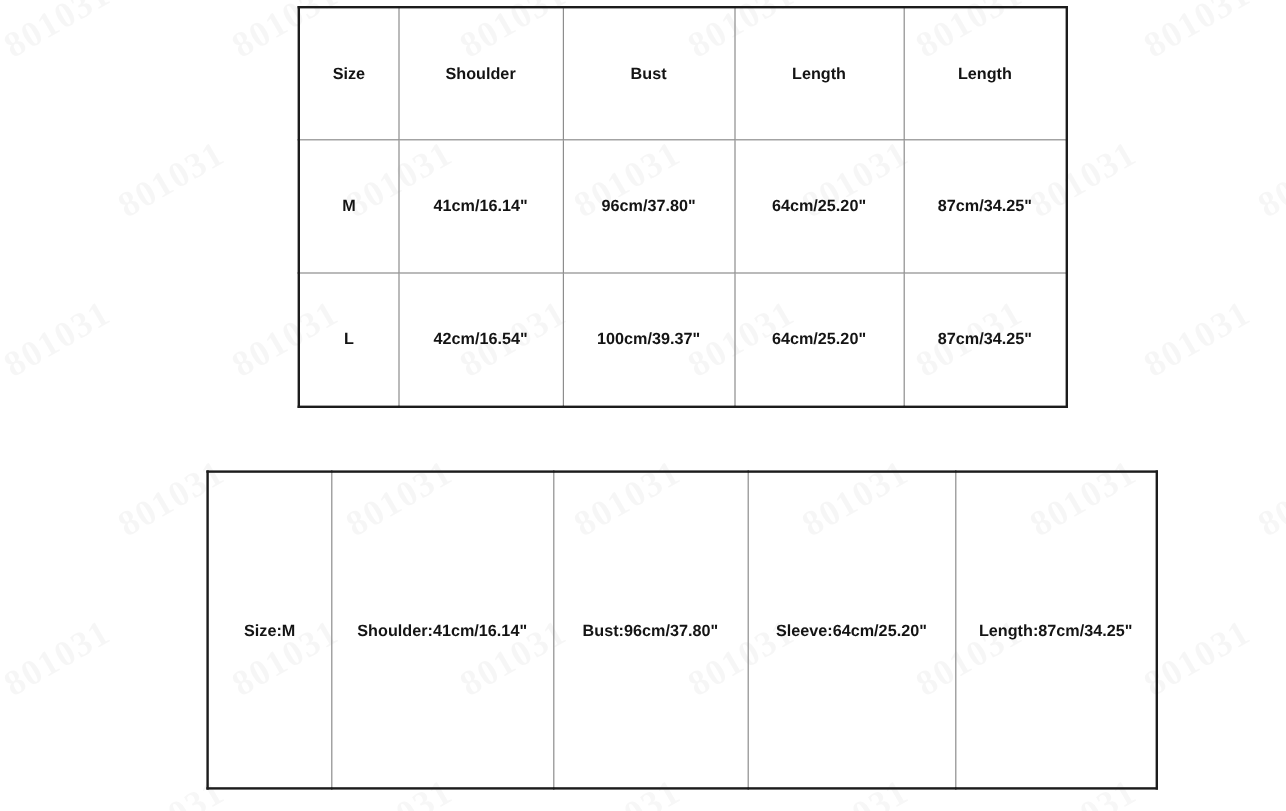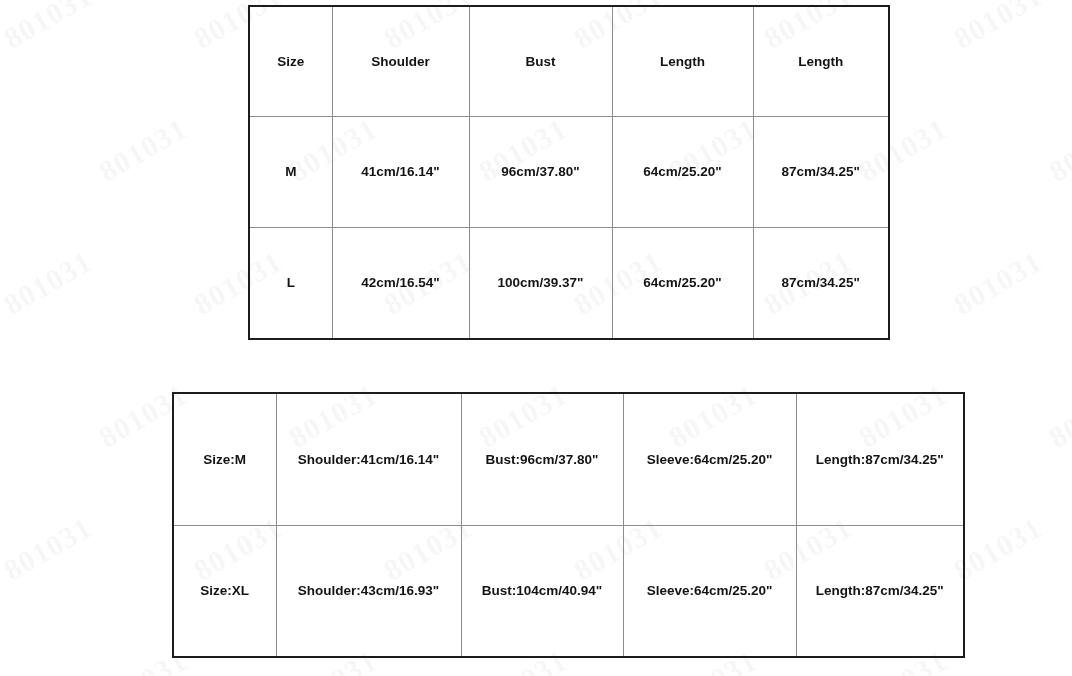--- a/index.html
+++ b/index.html
@@ -180,21 +180,14 @@
       <col class="lcol-length">
   </colgroup>
   <tbody>
     <tr>
       <td>Size:M</td>
       <td>Shoulder:41cm/16.14"</td>
       <td>Bust:96cm/37.80"</td>
       <td>Sleeve:64cm/25.20"</td>
       <td>Length:87cm/34.25"</td>
     </tr>
-    <tr>
-      <td>Size:XL</td>
-      <td>Shoulder:43cm/16.93"</td>
-      <td>Bust:104cm/40.94"</td>
-      <td>Sleeve:64cm/25.20"</td>
-      <td>Length:87cm/34.25"</td>
-    </tr>
   </tbody>
 </table>
 
 </body></html>

